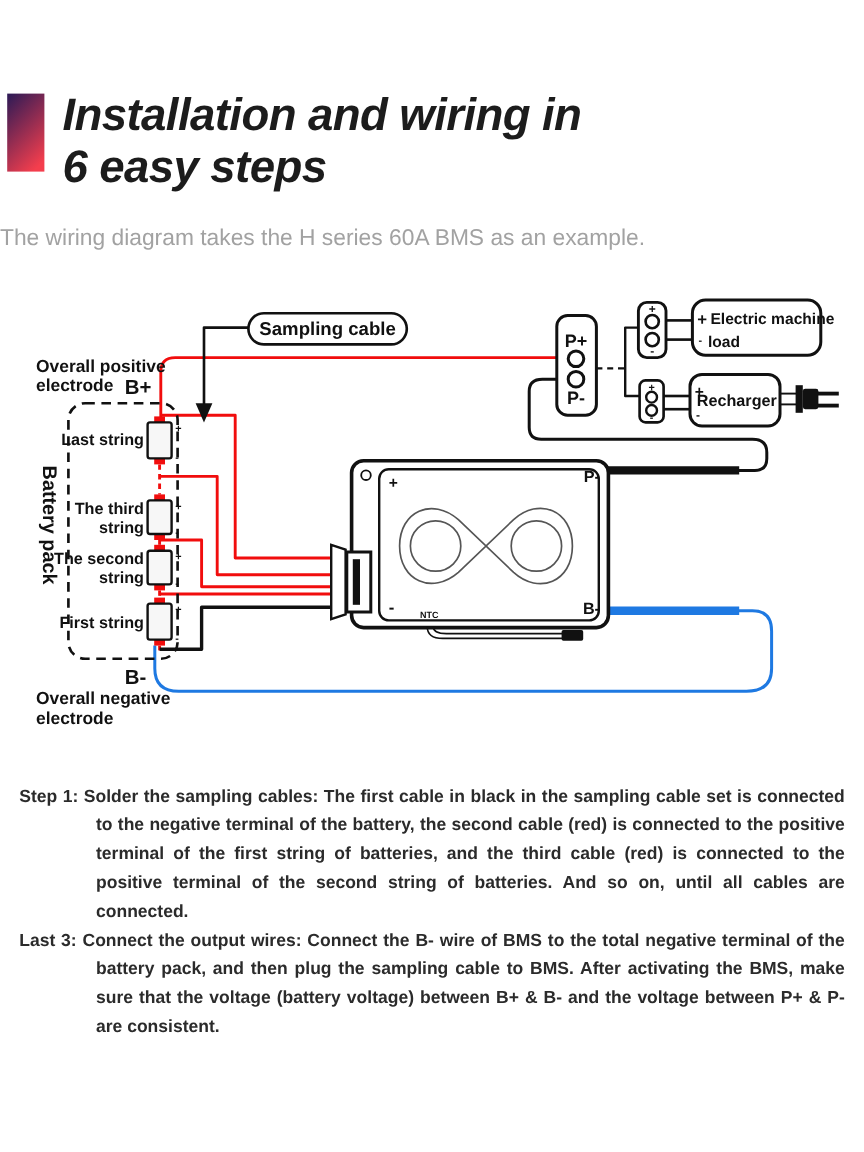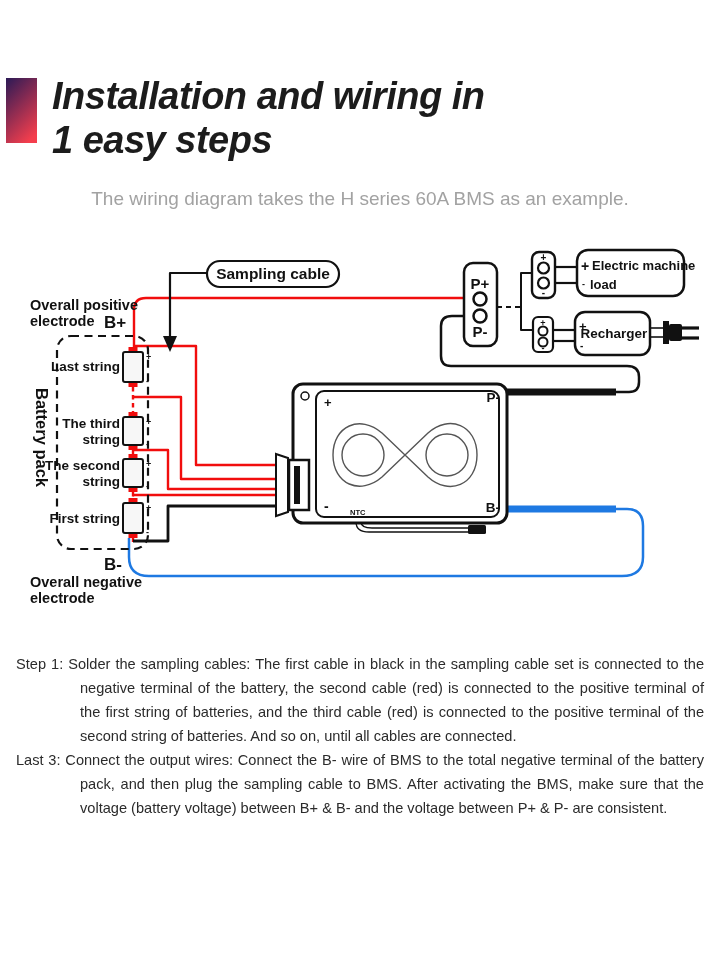--- a/index.html
+++ b/index.html
@@ -7,43 +7,43 @@
     --wire_red:#f10d0d; --wire_blue:#1e79e2; --ink:#111111;
     --title_ink:#1c1c1c; --subtitle_gray:#a2a2a2; --steps_ink:#2b2b2b;
   }
   *{margin:0;padding:0;box-sizing:border-box;}
   html,body{width:720px;height:960px;background:#ffffff;overflow:hidden;}
   body{position:relative;font-family:"Liberation Sans",sans-serif;}
   .accent-bar{position:absolute;left:6px;top:78px;width:31px;height:65px;
     background:linear-gradient(135deg,var(--accent_from) 0%,var(--accent_to) 90%);}
   .title{position:absolute;left:52px;top:74px;font-size:38px;line-height:44px;
     font-weight:800;color:var(--title_ink);letter-spacing:-0.5px;font-style:italic;}
-  .subtitle{position:absolute;left:0;top:188px;width:720px;text-align:center;
+  .subtitle{position:absolute;left:0;top:188px;width:720px;
     font-size:19px;color:var(--subtitle_gray);font-weight:400;}
   svg.diagram{position:absolute;left:0;top:0;width:720px;height:650px;}
   .steps{position:absolute;left:16px;top:652px;width:688px;font-size:14.6px;
     line-height:24px;color:var(--steps_ink);}
-  .step{padding-left:64px;text-indent:-64px;text-align:justify;}
+  .step{padding-left:64px;text-indent:-64px;text-align:justify;font-weight:bold;}
   
   .t{font-family:"Liberation Sans",sans-serif;fill:var(--ink);}
   .wr{stroke:var(--wire_red);fill:none;stroke-width:2.4;stroke-linejoin:round;}
   .wr-d{stroke:var(--wire_red);fill:none;stroke-width:2.4;stroke-dasharray:4.5 3.5;}
   .wk{stroke:var(--ink);fill:none;stroke-linejoin:round;}
   .wu{stroke:var(--wire_blue);fill:none;stroke-linejoin:round;}
   .box{fill:#ffffff;stroke:var(--ink);}
   .pack{fill:none;stroke:var(--ink);stroke-width:2.2;stroke-dasharray:8 5.5;}
   .cell{fill:#f7f7f7;stroke:var(--ink);stroke-width:2;}
   .mark{fill:var(--wire_red);}
   .inf{fill:none;stroke:#555;stroke-width:1.4;}
 </style>
 </head>
 <body>
 
 <div class="accent-bar"></div>
-<h1 class="title"><span>Installation and wiring in</span><br><span>1 easy steps</span></h1>
+<h1 class="title"><span>Installation and wiring in</span><br><span>6 easy steps</span></h1>
 <div class="subtitle">The wiring diagram takes the H series 60A BMS as an example.</div>
 
 <svg class="diagram" viewBox="0 0 720 650">
 
   <path class="wr" d="M134,350 V310 Q134,298 146,298 H474"></path>
 
   <path class="wr" d="M134,346 H196 V465 H277"></path>
   <path class="wr" d="M133,397 H181 V479 H277"></path>
   <path class="wr" d="M133,450 H168 V489 H277"></path>
   <path class="wr" d="M133,495 H277"></path>

